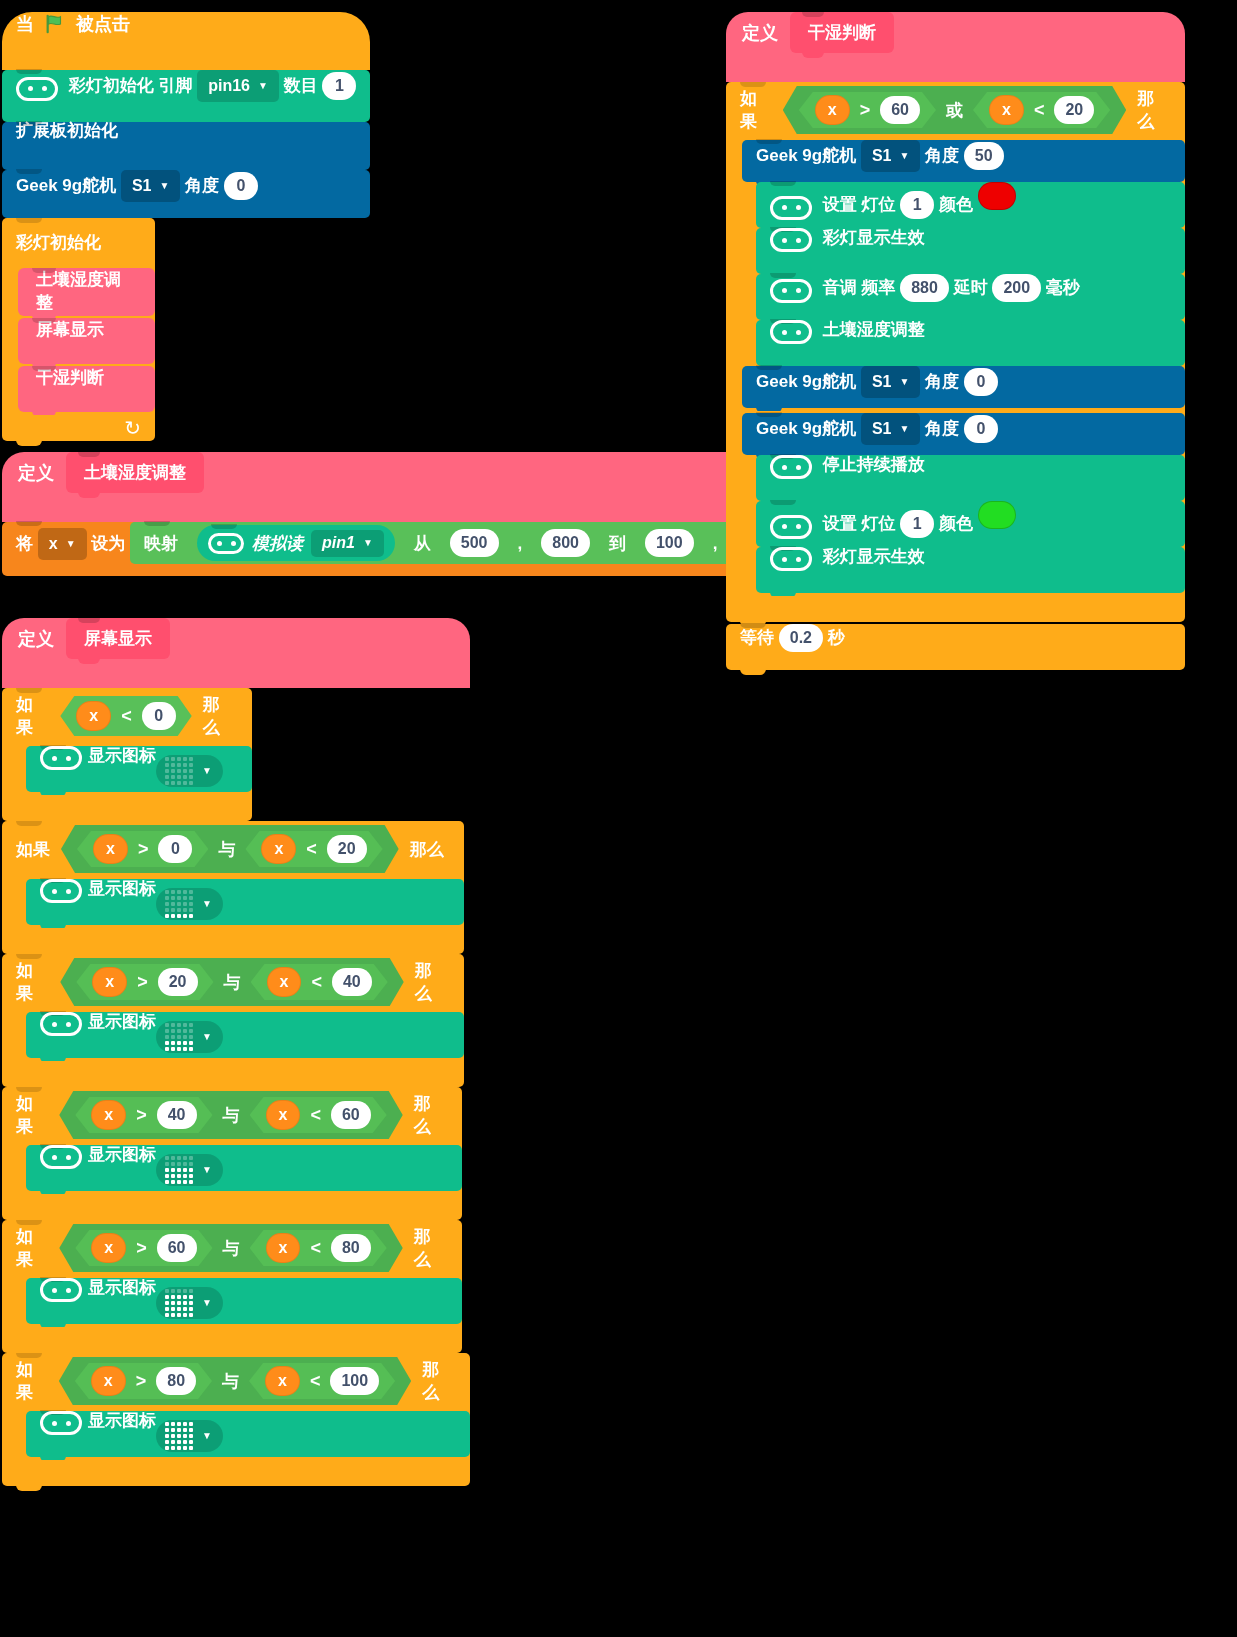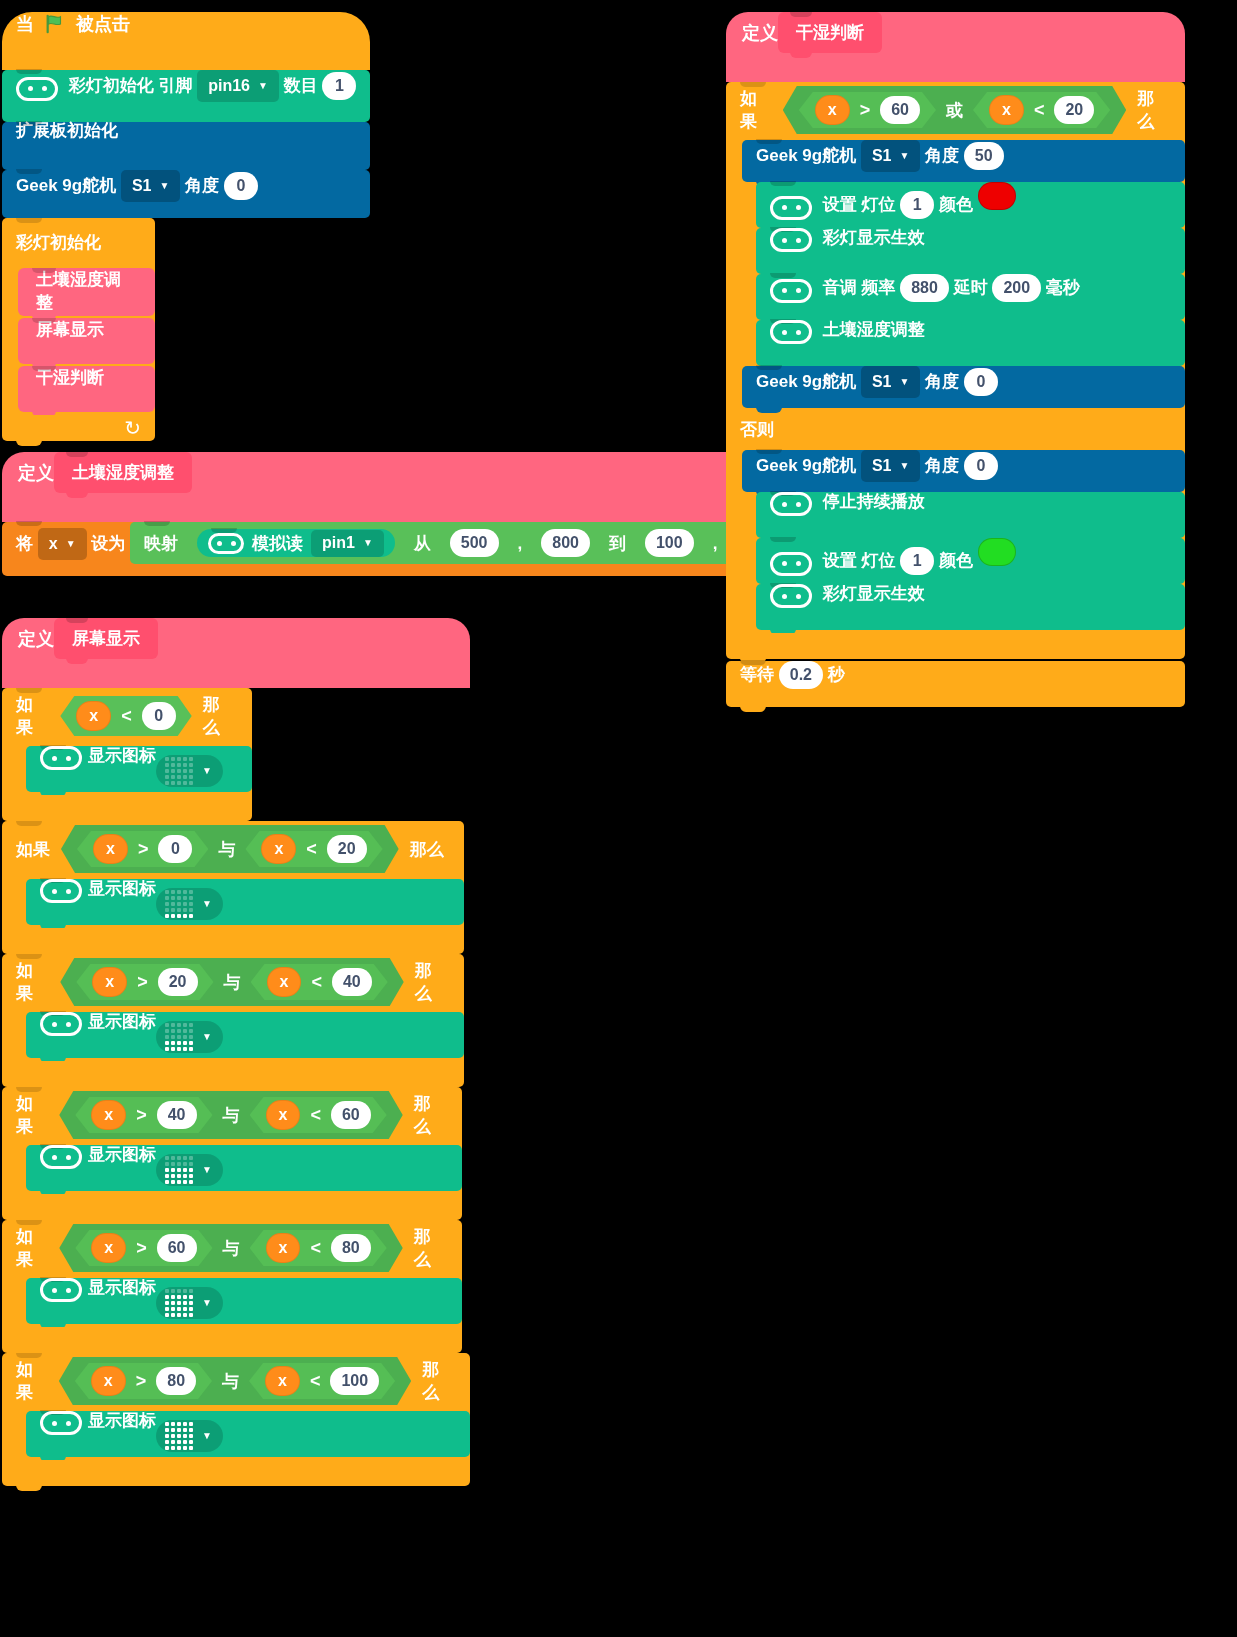--- a/index.html
+++ b/index.html
@@ -70,21 +70,21 @@
   .define {
     position:relative;
     display:inline-flex; align-items:flex-end;
     background:#FF6680;
     border-radius: 22px 22px 0 0;
     padding: 0 18px 0 16px;
     height: 70px;
     color:#fff; font-weight:bold; font-size:18px;
     gap: 12px;
   }
-  .define .def-inner { display:flex; align-items:center; padding-bottom:14px; }
+  .define .def-inner { display:flex; align-items:center; gap:12px; padding-bottom:14px; }
   .define::after {
     content:""; position:absolute; left:16px; bottom:-5px;
     width:26px; height:6px; border-radius:0 0 7px 7px; background:#FF6680;
   }
   .proto {
     position:relative;
     background:#FF4F6E;
     border-radius:6px;
     padding: 9px 18px;
     font-size:17px;
@@ -305,21 +305,21 @@
         <span class="drop drop-lite">
           <span>x</span>
           <span class="car">▼</span>
         </span>
         <span>设为</span>
 
         
         <span class="blk c-opgreen" style="height:42px; padding:0 14px; gap:19px;">
           <span>映射</span>
 
-          <span class="blk c-green" style="height:28px; padding:0 11px; gap:8px; border-radius:18px;">
+          <span class="blk c-green" style="height:36px; padding:0 11px; gap:8px; border-radius:18px;font-style:italic;">
             <span class="mb" style="width:36px;height:21px;border-width:3px;">
                 <i></i>
                 <i></i>
               </span>
             <span>模拟读</span>
             <span class="drop" style="height:27px;">
               <span>pin1</span>
               <span class="car">▼</span>
             </span>
           </span>
@@ -747,23 +747,20 @@
               <span class="drop drop-lite">
                 <span>S1</span>
                 <span class="car">▼</span>
               </span>
               <span>角度</span>
               <span class="oval">0</span>
             </div>
           </div>
         </div>
 
-        <div class="celse" style="width:459px;">
-          <span>否则</span>
-        </div>
 
         <div class="cbody" style="width:459px;">
           <div class="stack" style="padding-top:2px;">
             <div class="blk c-blue nub" style="height:42px;">
               <span>Geek 9g舵机</span>
               <span class="drop drop-lite">
                 <span>S1</span>
                 <span class="car">▼</span>
               </span>
               <span>角度</span>

